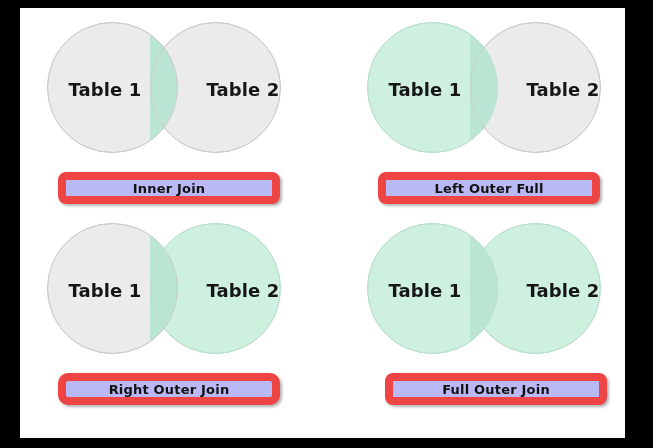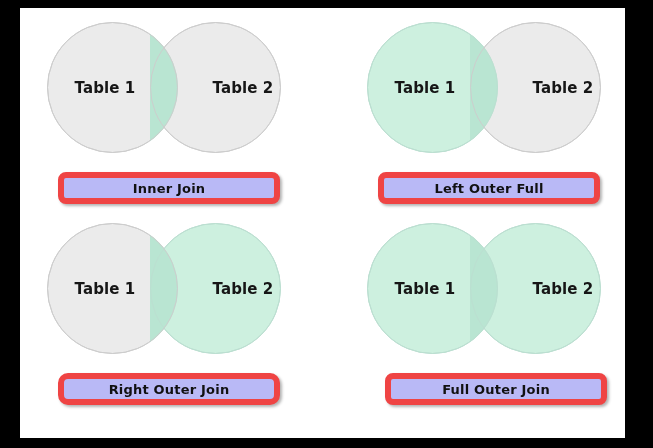--- a/index.html
+++ b/index.html
@@ -91,36 +91,36 @@
   .outline.left  { left: 0px; }
   .outline.right { left: 103px; }
   .outline.green { border-color: #bcdfd1; }
 
   .venn-label {
     position: absolute;
     top: 57px;
     width: 90px;
     text-align: center;
     font-family: "DejaVu Sans", sans-serif;
-    font-size: 15px;
+    font-size: 18px;
     font-weight: bold;
     color: #161616;
     letter-spacing: 0.1px;
     z-index: 5;
   }
   .venn-label.l { left: 13px; }
   .venn-label.r { left: 151px; }
 
   
   .caption {
     position: absolute;
     width: 222px;
     height: 32px;
     background: #b9b9f6;
-    border: 6px solid #ef4444;
+    border: 8px solid #ef4444;
     border-radius: 8px;
     box-sizing: border-box;
     box-shadow: 2px 2px 3px rgba(0,0,0,0.30);
     display: flex;
     align-items: center;
     justify-content: center;
     font-family: "DejaVu Sans", sans-serif;
     font-size: 13px;
     font-weight: bold;
     color: #111111;

